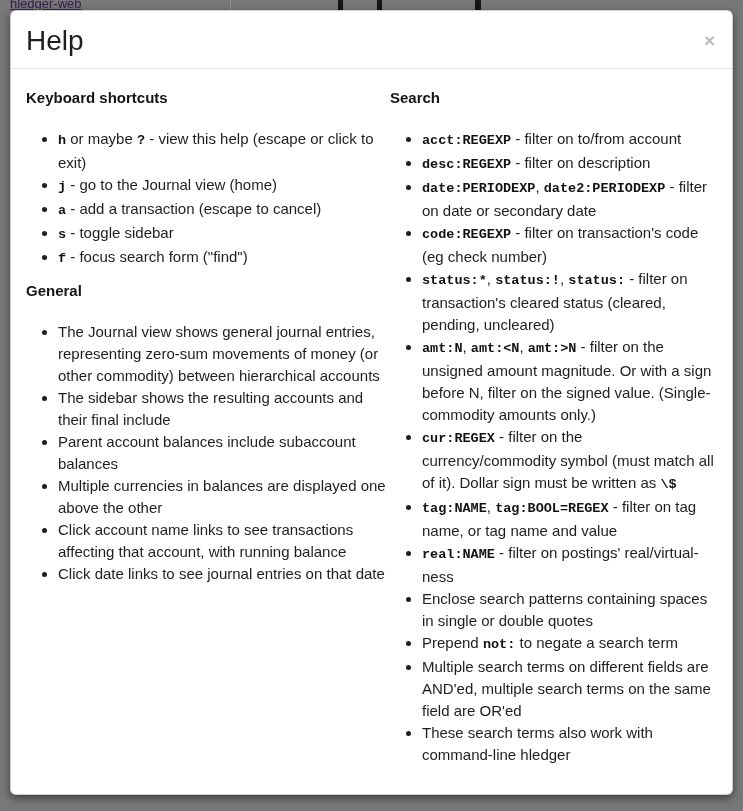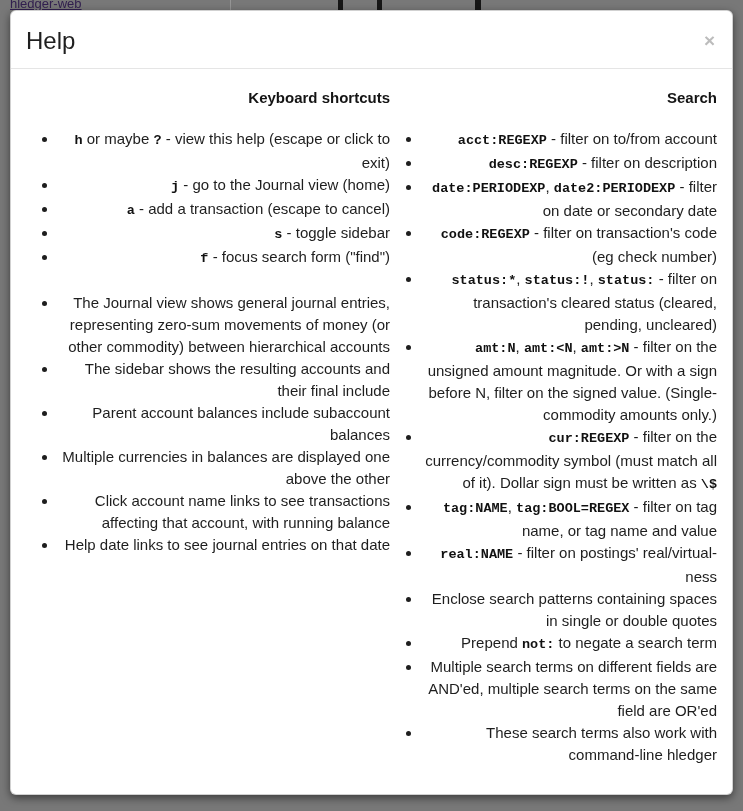--- a/index.html
+++ b/index.html
@@ -41,32 +41,31 @@
     border: 1px solid rgba(0,0,0,0.18);
     border-radius: 6px;
     box-shadow: 0 3px 9px rgba(0,0,0,0.5);
   }
   .modal-header {
     position: relative;
     padding: 15px 15px 13px 15px;
     border-bottom: 1px solid #e5e5e5;
   }
   .modal-title {
-    font-size: 24px; font-weight: 400; color: #1f1f1f; line-height: 29px;
+    font-size: 28px; font-weight: 400; color: #1f1f1f; line-height: 29px;
   }
   .close {
     position: absolute; right: 17px; top: 20px;
     font-size: 19px; font-weight: 700; color: #bcbcbc;
     line-height: 1; cursor: pointer;
     font-family: "Liberation Sans", sans-serif;
   }
   .modal-body {
     display: flex;
     padding: 10px 15px 20px 15px;
-    text-align: right;
   }
   .col-left  { flex: 0 0 364px; }
   .col-right { flex: 1 1 auto; }
 
   .col h5 {
     font-size: 15px; font-weight: 700; color: #141414;
     margin: 10px 0 10px 0;
   }
   .col ul {
     margin: 22px 0 12px 0;
@@ -104,39 +103,40 @@
     <div class="modal-body">
       <div class="col col-left">
           <h5>Keyboard shortcuts</h5>
           <ul>
             <li><code>h</code> or maybe <code>?</code> - view this help (escape or click to exit)</li>
             <li><code>j</code> - go to the Journal view (home)</li>
             <li><code>a</code> - add a transaction (escape to cancel)</li>
             <li><code>s</code> - toggle sidebar</li>
             <li><code>f</code> - focus search form ("find")</li>
           </ul>
+          <h5>General</h5>
           <ul>
             <li>The Journal view shows general journal entries, representing zero-sum movements of money (or other commodity) between hierarchical accounts</li>
             <li>The sidebar shows the resulting accounts and their final include</li>
             <li>Parent account balances include subaccount balances</li>
             <li>Multiple currencies in balances are displayed one above the other</li>
             <li>Click account name links to see transactions affecting that account, with running balance</li>
-            <li>Help date links to see journal entries on that date</li>
+            <li>Click date links to see journal entries on that date</li>
           </ul>
         </div>
       <div class="col col-right">
           <h5>Search</h5>
           <ul>
             <li><code>acct:REGEXP</code> - filter on to/from account</li>
             <li><code>desc:REGEXP</code> - filter on description</li>
             <li><code>date:PERIODEXP</code>, <code>date2:PERIODEXP</code> - filter on date or secondary date</li>
             <li><code>code:REGEXP</code> - filter on transaction's code (eg check number)</li>
             <li><code>status:*</code>, <code>status:!</code>, <code>status:</code> - filter on transaction's cleared status (cleared, pending, uncleared)</li>
             <li><code>amt:N</code>, <code>amt:&lt;N</code>, <code>amt:&gt;N</code> - filter on the unsigned amount magnitude. Or with a sign before N, filter on the signed value. (Single-commodity amounts only.)</li>
-            <li><code>cur:REGEXP</code> - filter on the currency/commodity symbol (must match all of it). Dollar sign must be written as <code>\$</code></li>
+            <li><code>cur:REGEX</code> - filter on the currency/commodity symbol (must match all of it). Dollar sign must be written as <code>\$</code></li>
             <li><code>tag:NAME</code>, <code>tag:BOOL=REGEX</code> - filter on tag name, or tag name and value</li>
             <li><code>real:NAME</code> - filter on postings' real/virtual-ness</li>
             <li>Enclose search patterns containing spaces in single or double quotes</li>
             <li>Prepend <code>not:</code> to negate a search term</li>
             <li>Multiple search terms on different fields are AND'ed, multiple search terms on the same field are OR'ed</li>
             <li>These search terms also work with command-line hledger</li>
           </ul>
         </div>
     </div>
   </div>

